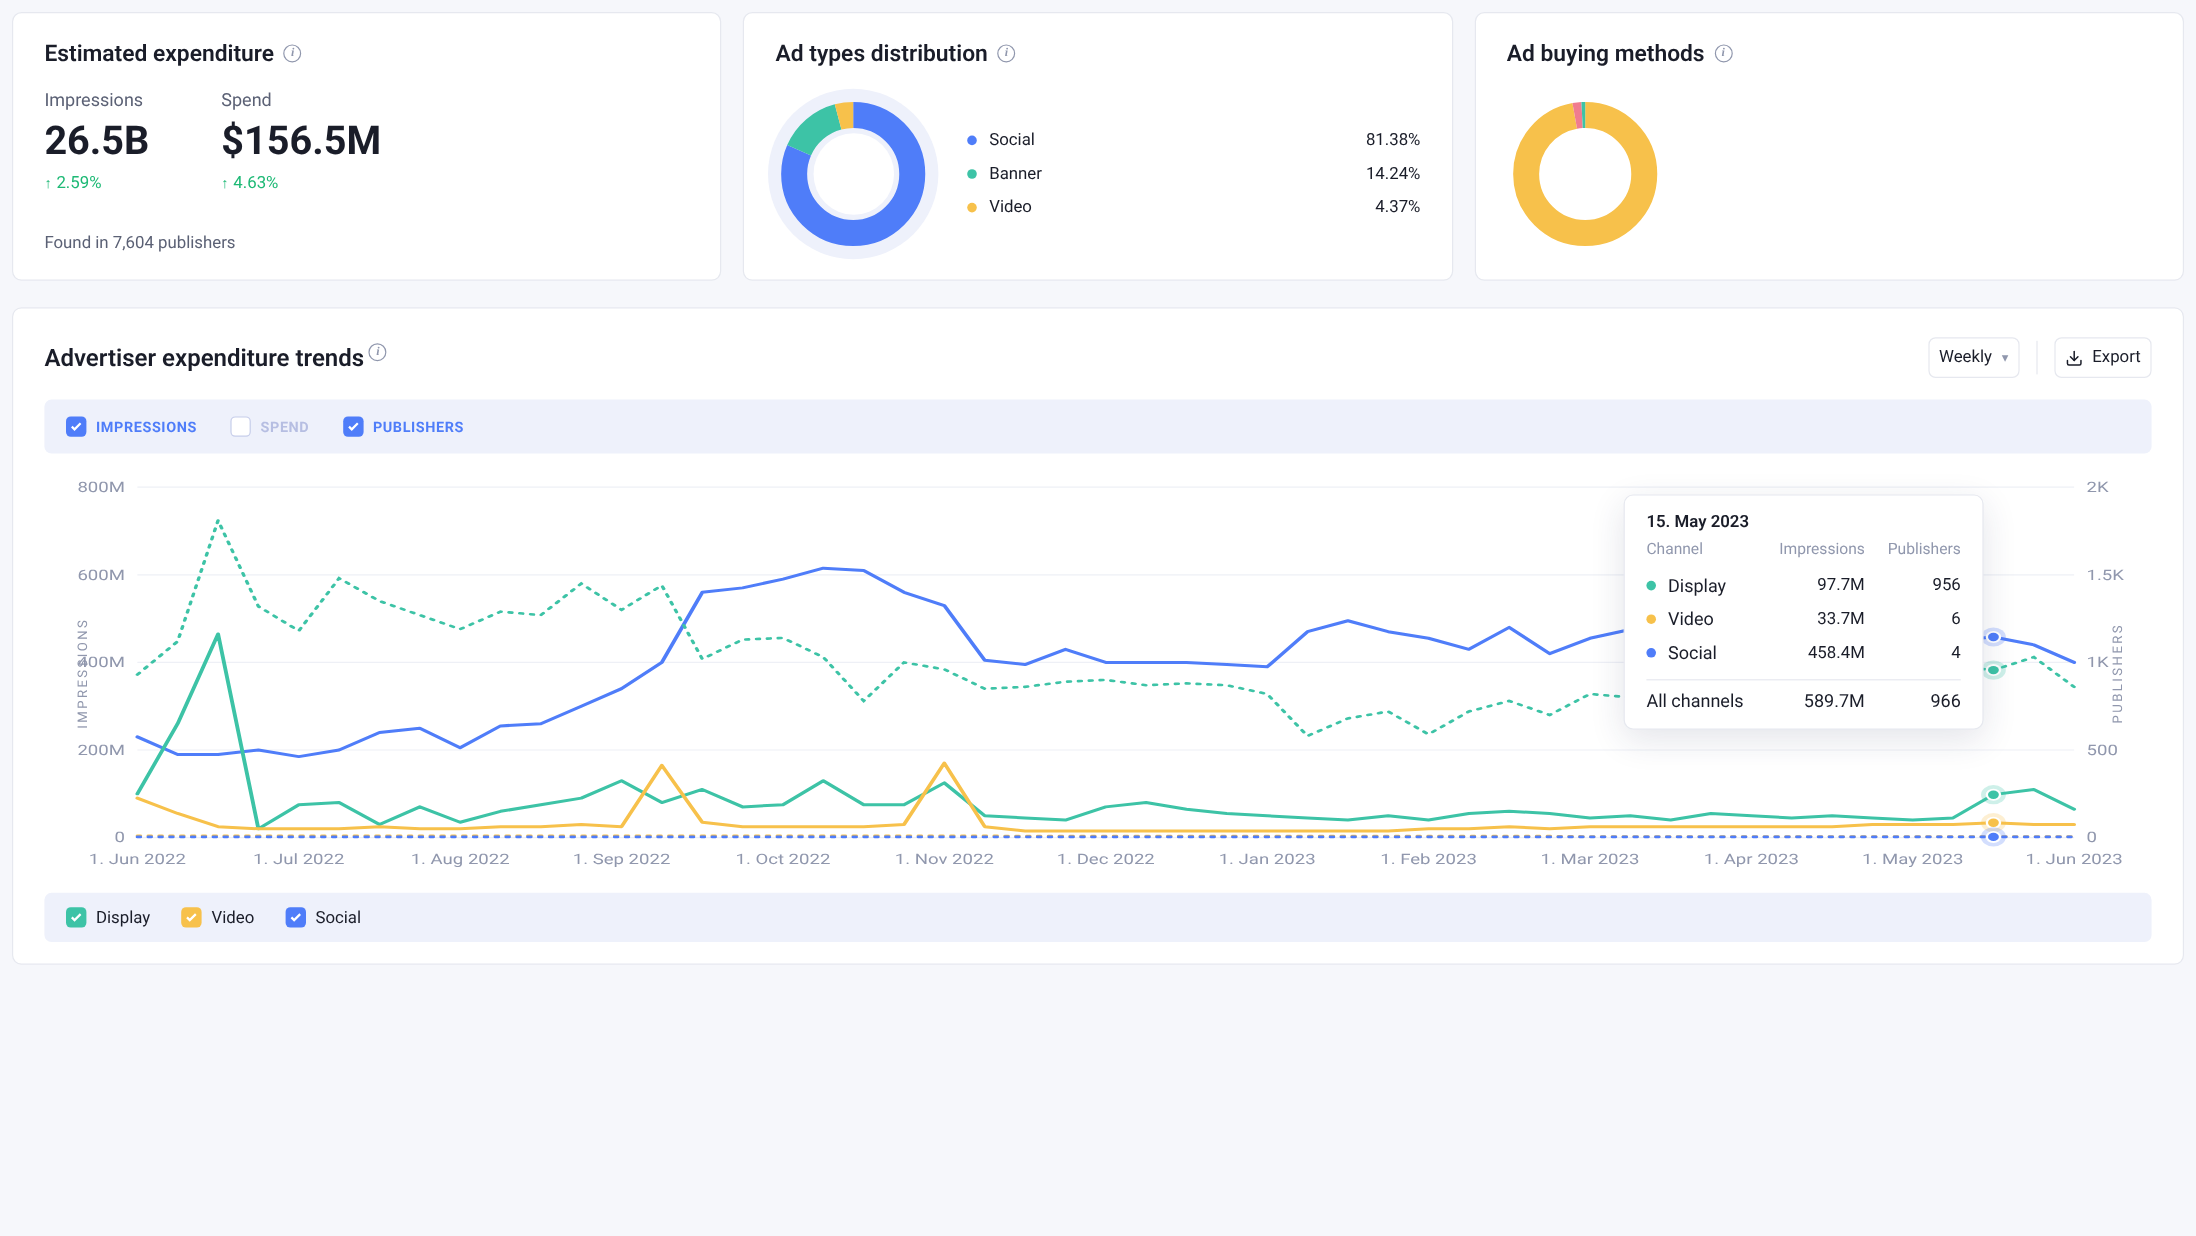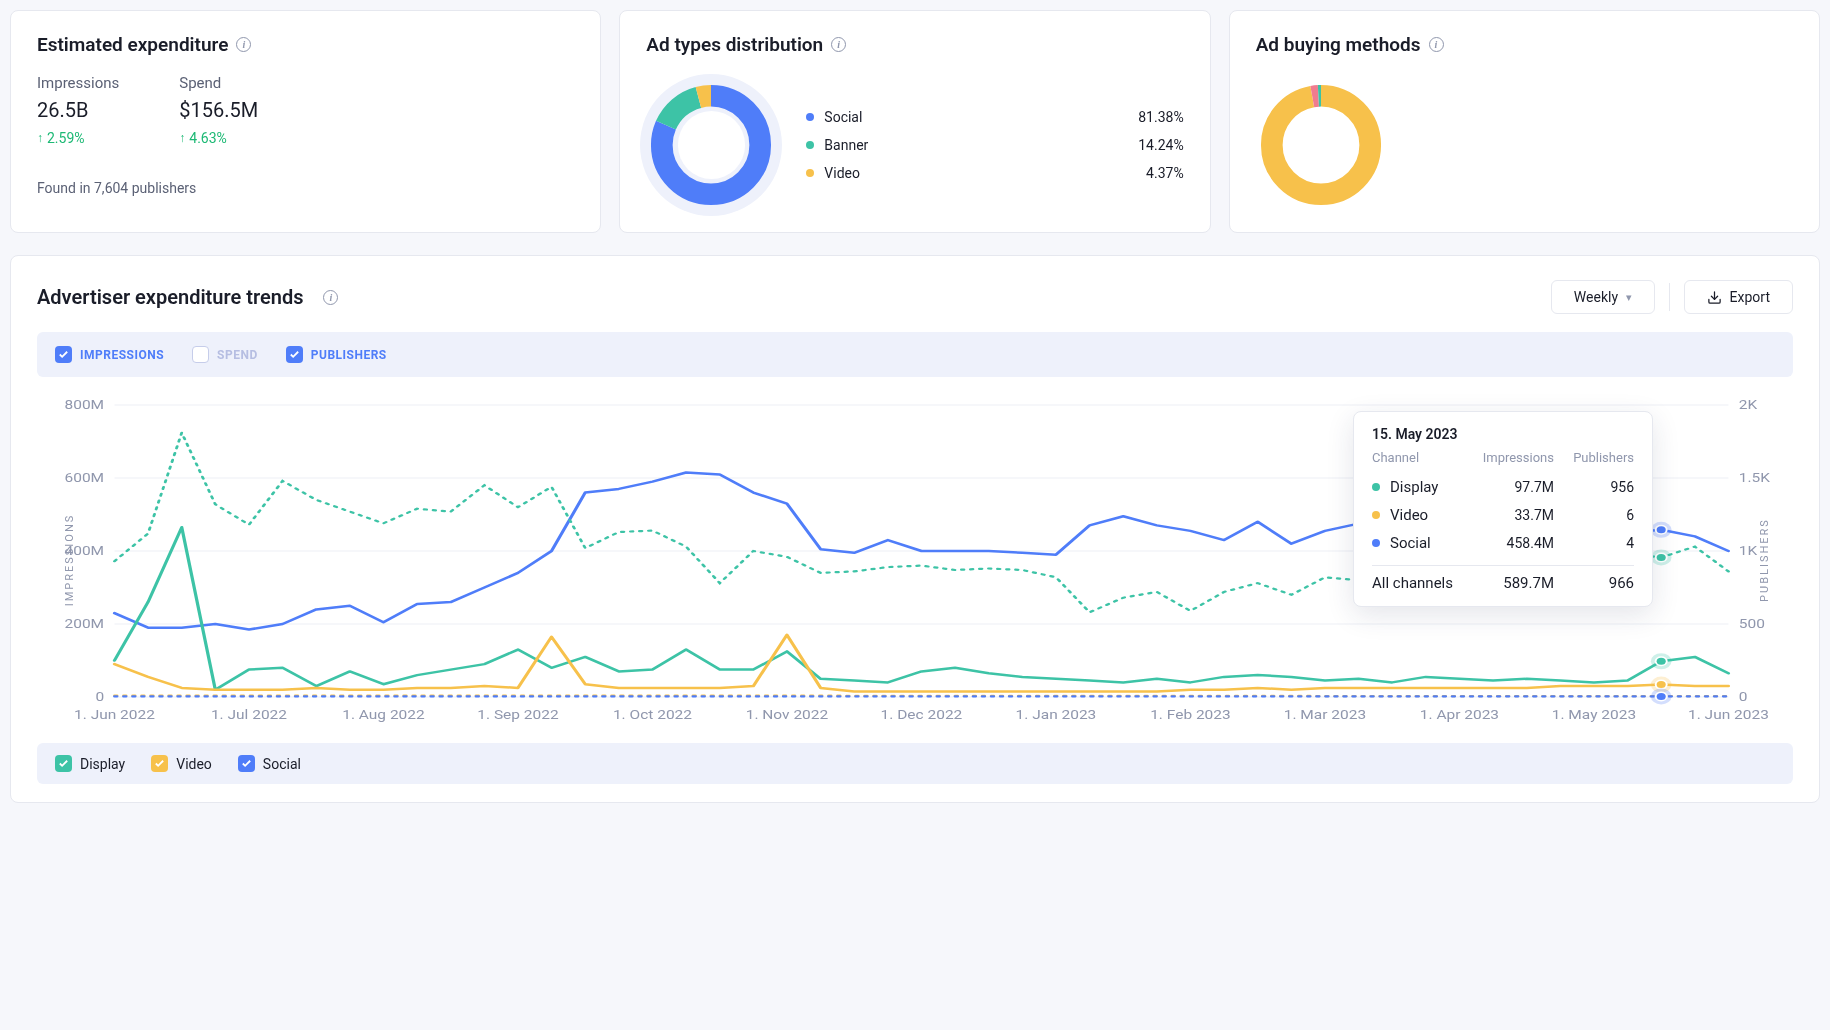--- a/index.html
+++ b/index.html
@@ -49,21 +49,21 @@
     display: inline-flex;
     align-items: center; justify-content: center;
     font-size: 10px;
     color: var(--text-light);
     font-style: italic;
     font-family: serif;
   }
   
   .exp-cols { display: flex; gap: 60px; }
   .metric-label { font-size: 15px; color: var(--text-med); margin-bottom: 6px; }
-  .metric-value { font-size: 20px; font-weight: 400; margin-bottom: 8px; }
+  .metric-value { font-size: 33px; font-weight: 700; margin-bottom: 8px; }
   .metric-delta { color: var(--green-up); font-size: 14px; display: flex; align-items: center; gap: 4px;}
   .arrow-up { font-size: 12px; }
   .found-in { text-align: left; color: var(--text-med); font-size: 14px; margin-top: 34px; }
   
   .donut-row { display: flex; align-items: center; gap: 30px; padding-top: 6px;}
   .donut-wrap { width: 130px; height: 130px; position: relative; flex-shrink:0;}
   .donut-wrap svg { width: 100%; height: 100%; transform: rotate(-90deg); }
   .donut-bg {
     position:absolute; inset:-6px;
     border-radius:50%;
@@ -79,27 +79,27 @@
     z-index:2;
   }
   .donut-legend { flex:1; font-size:14px; }
   .donut-legend .lrow { display:flex; align-items:center; gap:10px; padding:6px 0;}
   .donut-legend .dot { width:8px; height:8px; border-radius:50%; flex-shrink:0;}
   .donut-legend .lname { flex: 0 0 110px; color: var(--text-dark);}
   .donut-legend .lval { margin-left:auto; color: var(--text-dark);}
   
   .trends-card { margin-top: 22px; padding: 24px 26px 18px;}
   .trends-header { display:flex; align-items: center; justify-content: space-between; margin-bottom: 18px;}
-  .trends-title { font-size: 20px; font-weight: 600; display:flex; align-items:center; gap:20px;}
+  .trends-title { font-size: 20px; font-weight: 600; display:flex; align-items:flex-start; gap:4px;}
   .trends-actions { display:flex; align-items:center; gap:10px;}
   .btn {
     border:1px solid var(--border);
     background:#fff;
     border-radius:6px;
-    padding: 8px 22px;
+    padding: 8px 8px;
     font-size: 14px;
     color: var(--text-dark);
     display:inline-flex; align-items:center; gap:8px;
     cursor:pointer;
   }
   .vdiv { width:1px; height:28px; background:var(--border); margin:0 4px;}
   .chevron { font-size:11px; color:var(--text-light);}
   .dl-icon svg { display:block; }
   .toggle-bar {
     background: var(--ghost);

